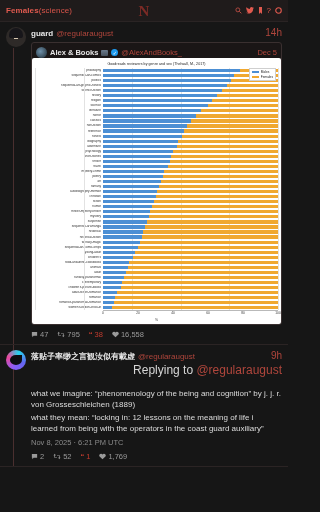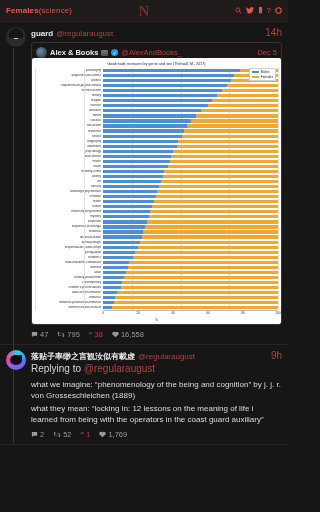--- a/index.html
+++ b/index.html
@@ -92,21 +92,21 @@
   }
   .badge-sq {
     width: 7px; height: 6px; border-radius: 1px;
     background: linear-gradient(#6b7b8c,#47525e);
     flex: 0 0 auto; display:inline-block;
   }
   .ttext {
     font-size: 8px; color: #dcdcdc; line-height: 1.35;
     margin-top: 2px; word-wrap: break-word;
   }
-  .replying { font-size: 10px; color: #d6d6d6; margin-top: 1px; }
+  .replying { font-size: 12px; color: #d6d6d6; margin-top: 1px; text-align: right; }
   .replying .rh { color: #b0463c; }
   .ttime { font-size: 7.5px; color: #8a8a8a; margin-top: 4px; }
 
   
   .stats { display: flex; gap: 9px; margin-top: 5px; align-items: center; }
   .stat { display: flex; align-items: center; gap: 2px; font-size: 7.5px; color: #9a9a9a; }
   .stat.quote { color: #c23b2e; }
   .stat.quote .sq-ic { color: #c23b2e; font-weight: bold; }
   .stat svg { display: block; }
 
@@ -637,22 +637,23 @@
     <div class="avatar av2"></div>
     <div class="body">
       <div class="thead">
         <span class="fullname">落贴子率缈之言観汝似有載虚</span>
         <span class="handle">@regularaugust</span>
         <span class="tstamp">9h</span>
       </div>
       <div class="replying">
         <span>Replying to </span><span class="rh">@regularaugust</span>
       </div>
-      <div class="ttext" style="margin-top:6px">what we imagine: “phenomenology of the being and cognition” by j. j. r. von Grosseschleichen (1889)</div>
+      <div class="ttext" style="margin-top:12px">what we imagine: “phenomenology of the being and cognition” by j. j. r. von Grosseschleichen (1889)</div>
       <div class="ttext" style="">what they mean: “locking in: 12 lessons on the meaning of life i learned from being with the operators in the coast guard auxiliary”</div>
+      <div class="ttime">Nov 8, 2025 · 6:21 PM UTC</div>
       <div class="stats">
         <span class="stat">
           <svg width="7" height="7" viewBox="0 0 16 16">
               <path d="M2 2h12v9H6l-3 3v-3H2z" fill="#9a9a9a"></path>
             </svg>
           <span>2</span>
         </span>
         <span class="stat">
           <svg width="8" height="7" viewBox="0 0 18 14">
               <path d="M4 1 1 4.5h2V10h6V8.5H4.5V4.5h2zM14 13l3-3.5h-2V4H9v1.5h4.5v4h-2z" fill="#9a9a9a"></path>

